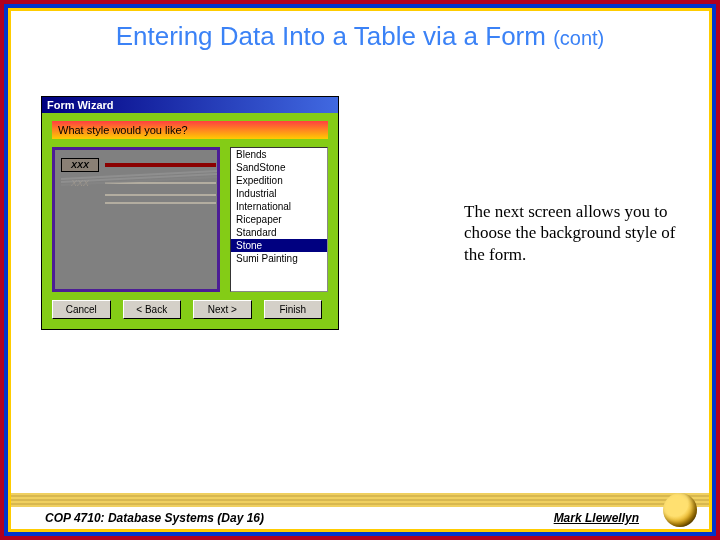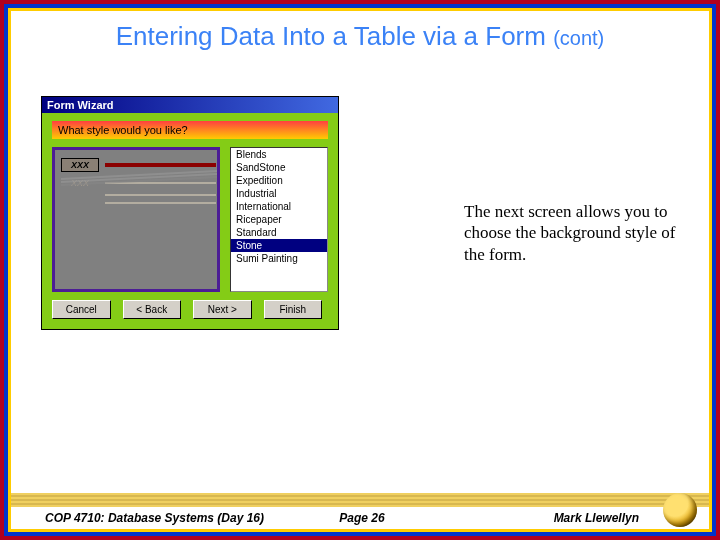--- a/index.html
+++ b/index.html
@@ -29,21 +29,21 @@
   .sample-data  { background:#fff; color:#000; font-size:10px; padding:1px 5px; border:1px solid #888;}
   .style-list { flex:1; height:145px; background:#fff; border:1px inset #888; font-size:10px; overflow:hidden; }
   .style-list .item { padding:1px 5px; color:#000; white-space:nowrap; }
   .style-list .item.sel { background:#000080; color:#fff; }
   .btn-row { display:flex; justify-content:flex-end; gap:12px; margin-top:8px; padding-right:6px;}
   .btn { background:#d4d0c8; border:1px solid #000; border-top-color:#fff; border-left-color:#fff; padding:3px 0; font-size:10px; width:66px; text-align:center; }
   .footer-band { position:absolute; left:0; right:0; bottom:22px; height:14px; background: repeating-linear-gradient(0deg,#f0d060 0 2px,#d8b850 2px 4px); }
   .footer { position:absolute; left:4px; right:0; bottom:0; height:22px; display:flex; align-items:center; font-family: Arial, sans-serif; font-size:12px; font-style:italic; font-weight:bold; color:#000;}
   .footer .left { position:absolute; left:30px; }
   .footer .center { width:100%; text-align:center; }
-  .footer .right { position:absolute; right:70px; }
+  .footer .right { position:absolute; right:70px;text-decoration:underline; }
   .logo { position:absolute; right:12px; bottom:2px; width:34px; height:34px; border-radius:50%; background: radial-gradient(circle at 35% 30%, #ffe070 0 40%, #e0a000 70%, #000 100%); box-shadow: inset -3px -3px 5px rgba(0,0,0,.5); }
 </style>
 </head>
 <body>
 
 <div class="frame-red">
     <div class="frame-blue">
       <div class="frame-yellow">
         <div class="canvas">
 
@@ -95,21 +95,20 @@
         <div class="btn">&lt; Back</div>
         <div class="btn">Next &gt;</div>
         <div class="btn">Finish</div>
       </div>
     </div>
   </div>
 
   <div class="footer-band"></div>
   <div class="footer">
     <span class="left">COP 4710: Database Systems (Day 16)</span>
-    <span class="center">Page 26</span>
     <span class="right">Mark Llewellyn</span>
   </div>
   <div class="logo"></div>
 
 </div>
       </div>
     </div>
   </div>
 
 </body></html>

